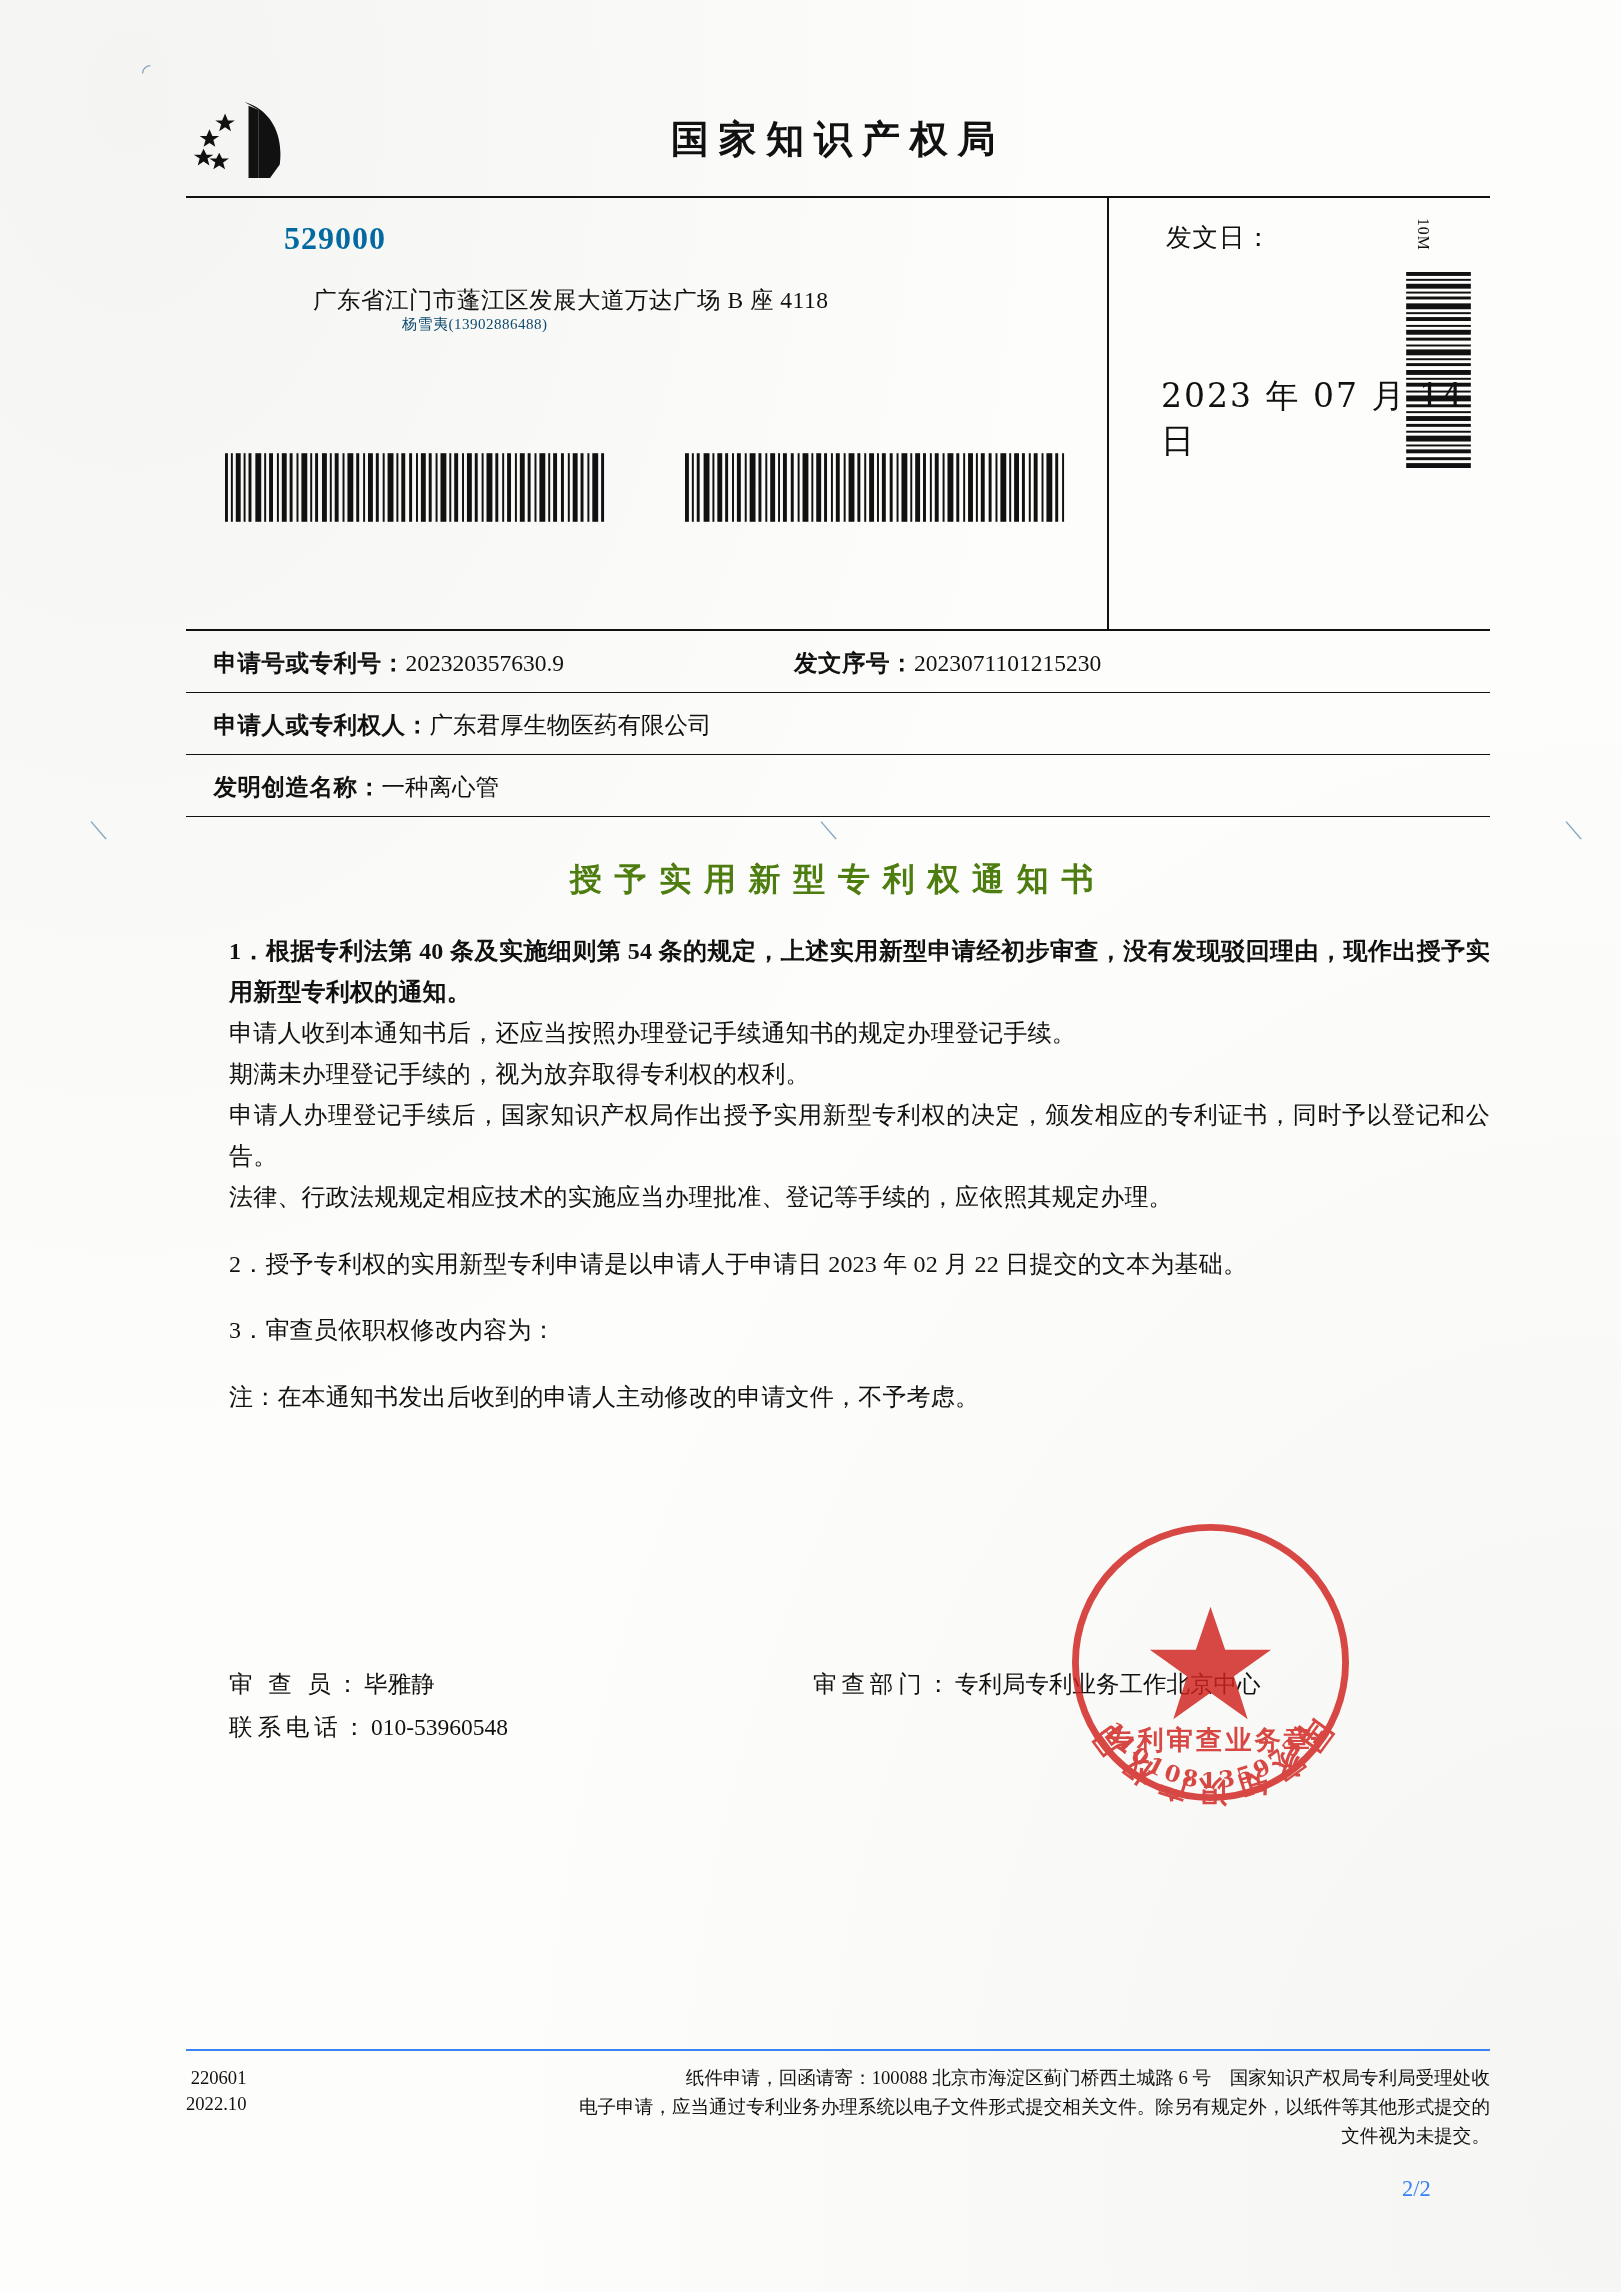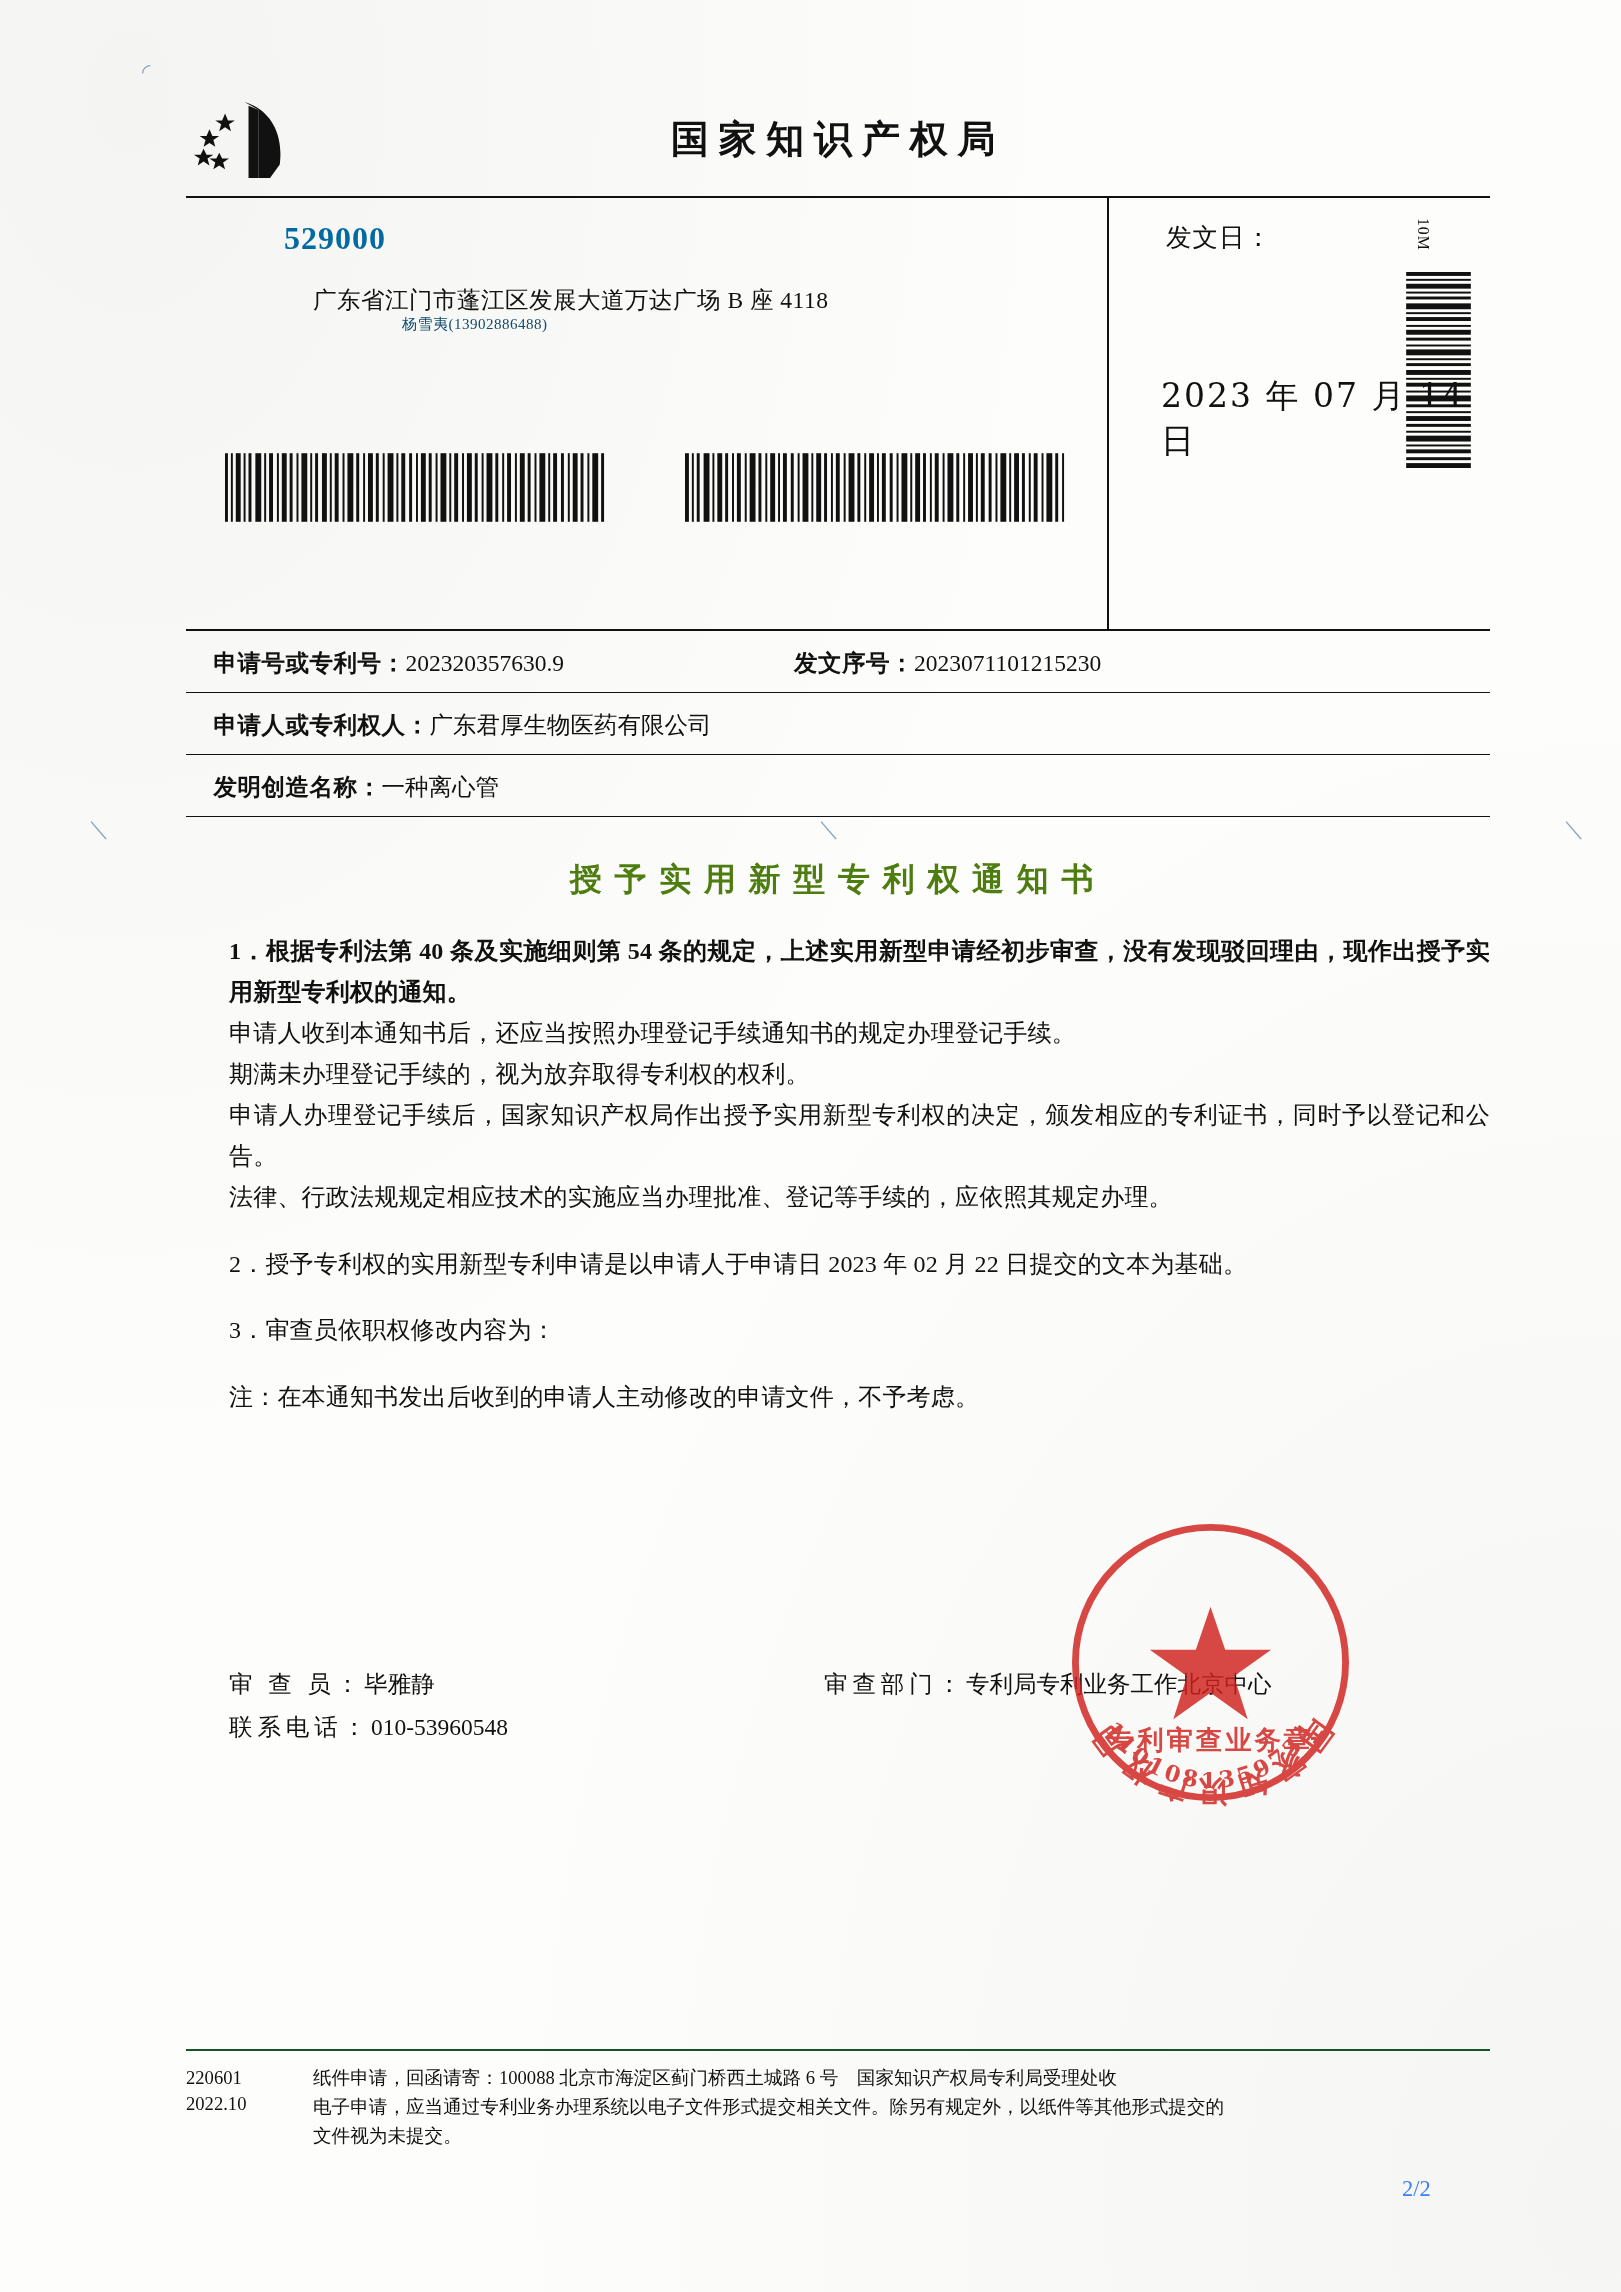--- a/index.html
+++ b/index.html
@@ -195,42 +195,43 @@
 
   
   .sig-area {
     position: relative;
     margin-top: 245px;
     height: 108px;
     font-size: 23.5px;
     color: #111;
   }
   .sig-left { position: absolute; left: 43px; top: 0; line-height: 43px; }
-  .sig-right { position: absolute; left: 627px; top: 0; line-height: 43px; margin-left: 11px; }
+  .sig-right { position: absolute; left: 627px; top: 0; line-height: 43px; }
   .sig-label { letter-spacing: 4.9px; }
 
   .seal {
     position: absolute;
     left: 863px;
     top: -162px;
     width: 323px;
     height: 323px;
   }
 
   
   .footer {
     position: absolute;
     left: 186px;
     top: 2049px;
     width: 1304px;
-    border-top: 2px solid #14532d;
+    border-top: 2px solid #3b82f6;
     padding-top: 11.8px;
     font-size: 18.6px;
     color: #111;
     line-height: 29px;
+    text-align: right;
   }
   .footer-code {
     position: absolute;
     left: 0;
     top: 13.7px;
     line-height: 26.5px;
   }
   .footer-body {
     margin-left: 127px;
   }

